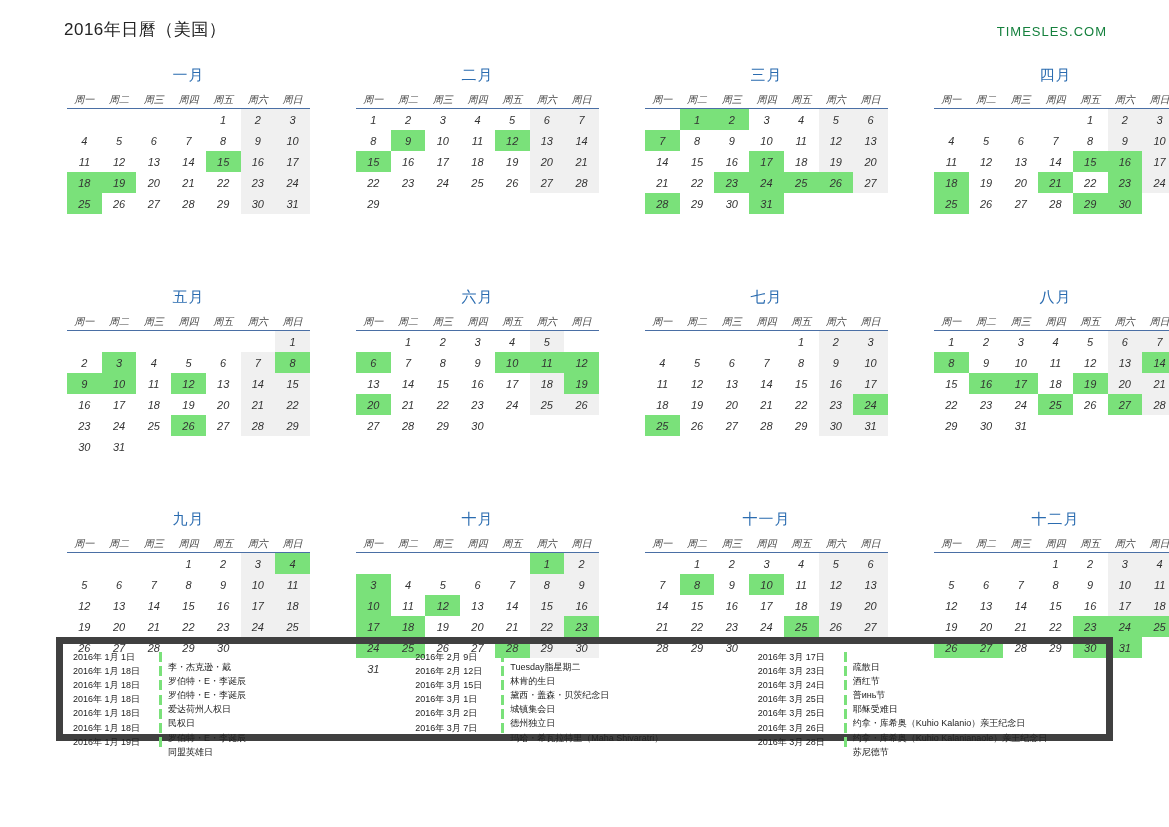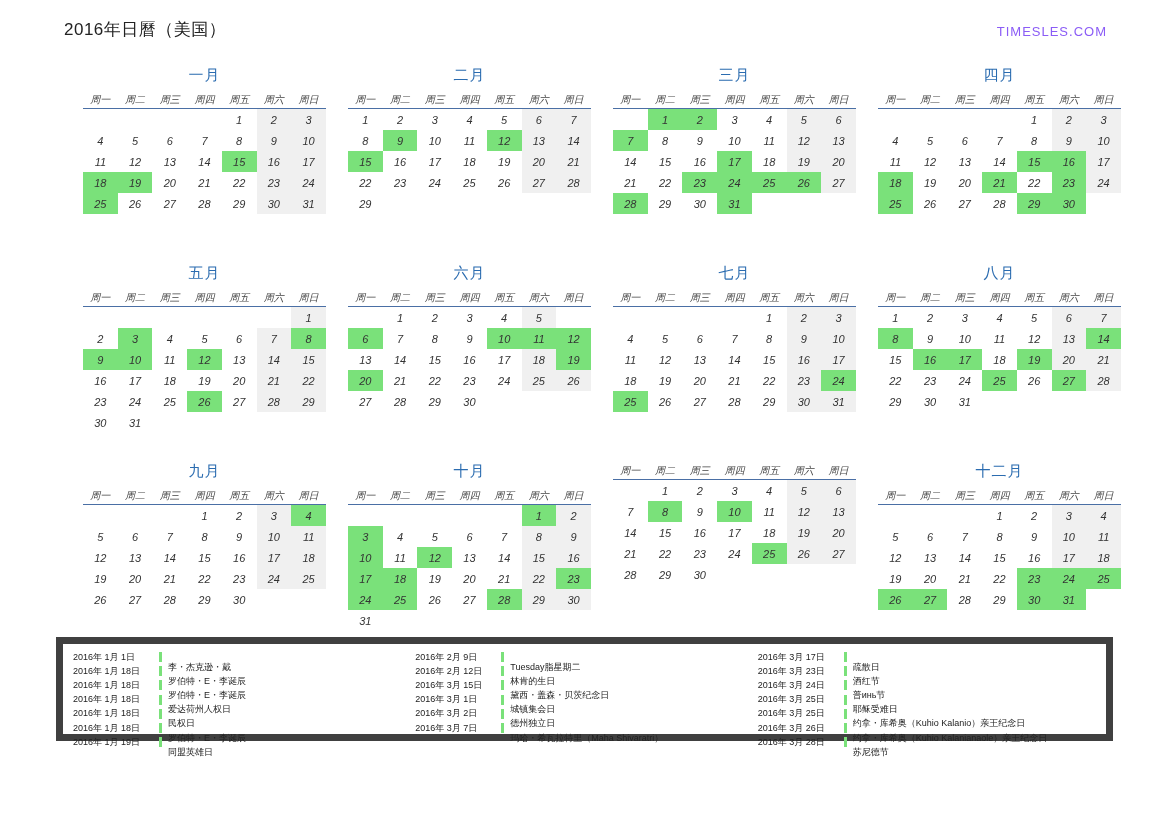--- a/index.html
+++ b/index.html
@@ -12,29 +12,30 @@
     overflow:hidden;
   }
   .page{position:relative;width:1169px;height:827px;border-radius:14px;}
 
   .title{
     position:absolute;left:64px;top:18px;
     font-size:17px;color:#222;letter-spacing:0.5px;
   }
   .brand{
     position:absolute;right:62px;top:24px;
-    font-size:13px;color:#8b5cf6;letter-spacing:1px;
+    font-size:13px;color:#15803d;letter-spacing:1px;
   }
 
   .grid{
-    position:absolute;left:72px;top:66px;
+    position:absolute;left:56px;top:66px;
     width:1060px;
     display:grid;
     grid-template-columns:repeat(4,265px);
     grid-template-rows:repeat(3,198px);
+    gap:24px;
   }
   .month{position:relative;}
   .month-name{
     text-align:center;
     font-size:15px;
     color:#2b6cb0;
     margin-bottom:6px;
     letter-spacing:1px;
   }
   table.cal{
@@ -742,20 +743,21 @@
               <td class="empty">&nbsp;</td>
               <td class="empty">&nbsp;</td>
               <td class="empty">&nbsp;</td>
               <td class="empty">&nbsp;</td>
               <td class="empty">&nbsp;</td>
             </tr>
           </tbody>
         </table>
       </div>
       <div class="month">
+        <div class="month-name">十一月</div>
         <table class="cal">
           <thead>
             <tr>
               <th>周一</th>
               <th>周二</th>
               <th>周三</th>
               <th>周四</th>
               <th>周五</th>
               <th>周六</th>
               <th>周日</th>

